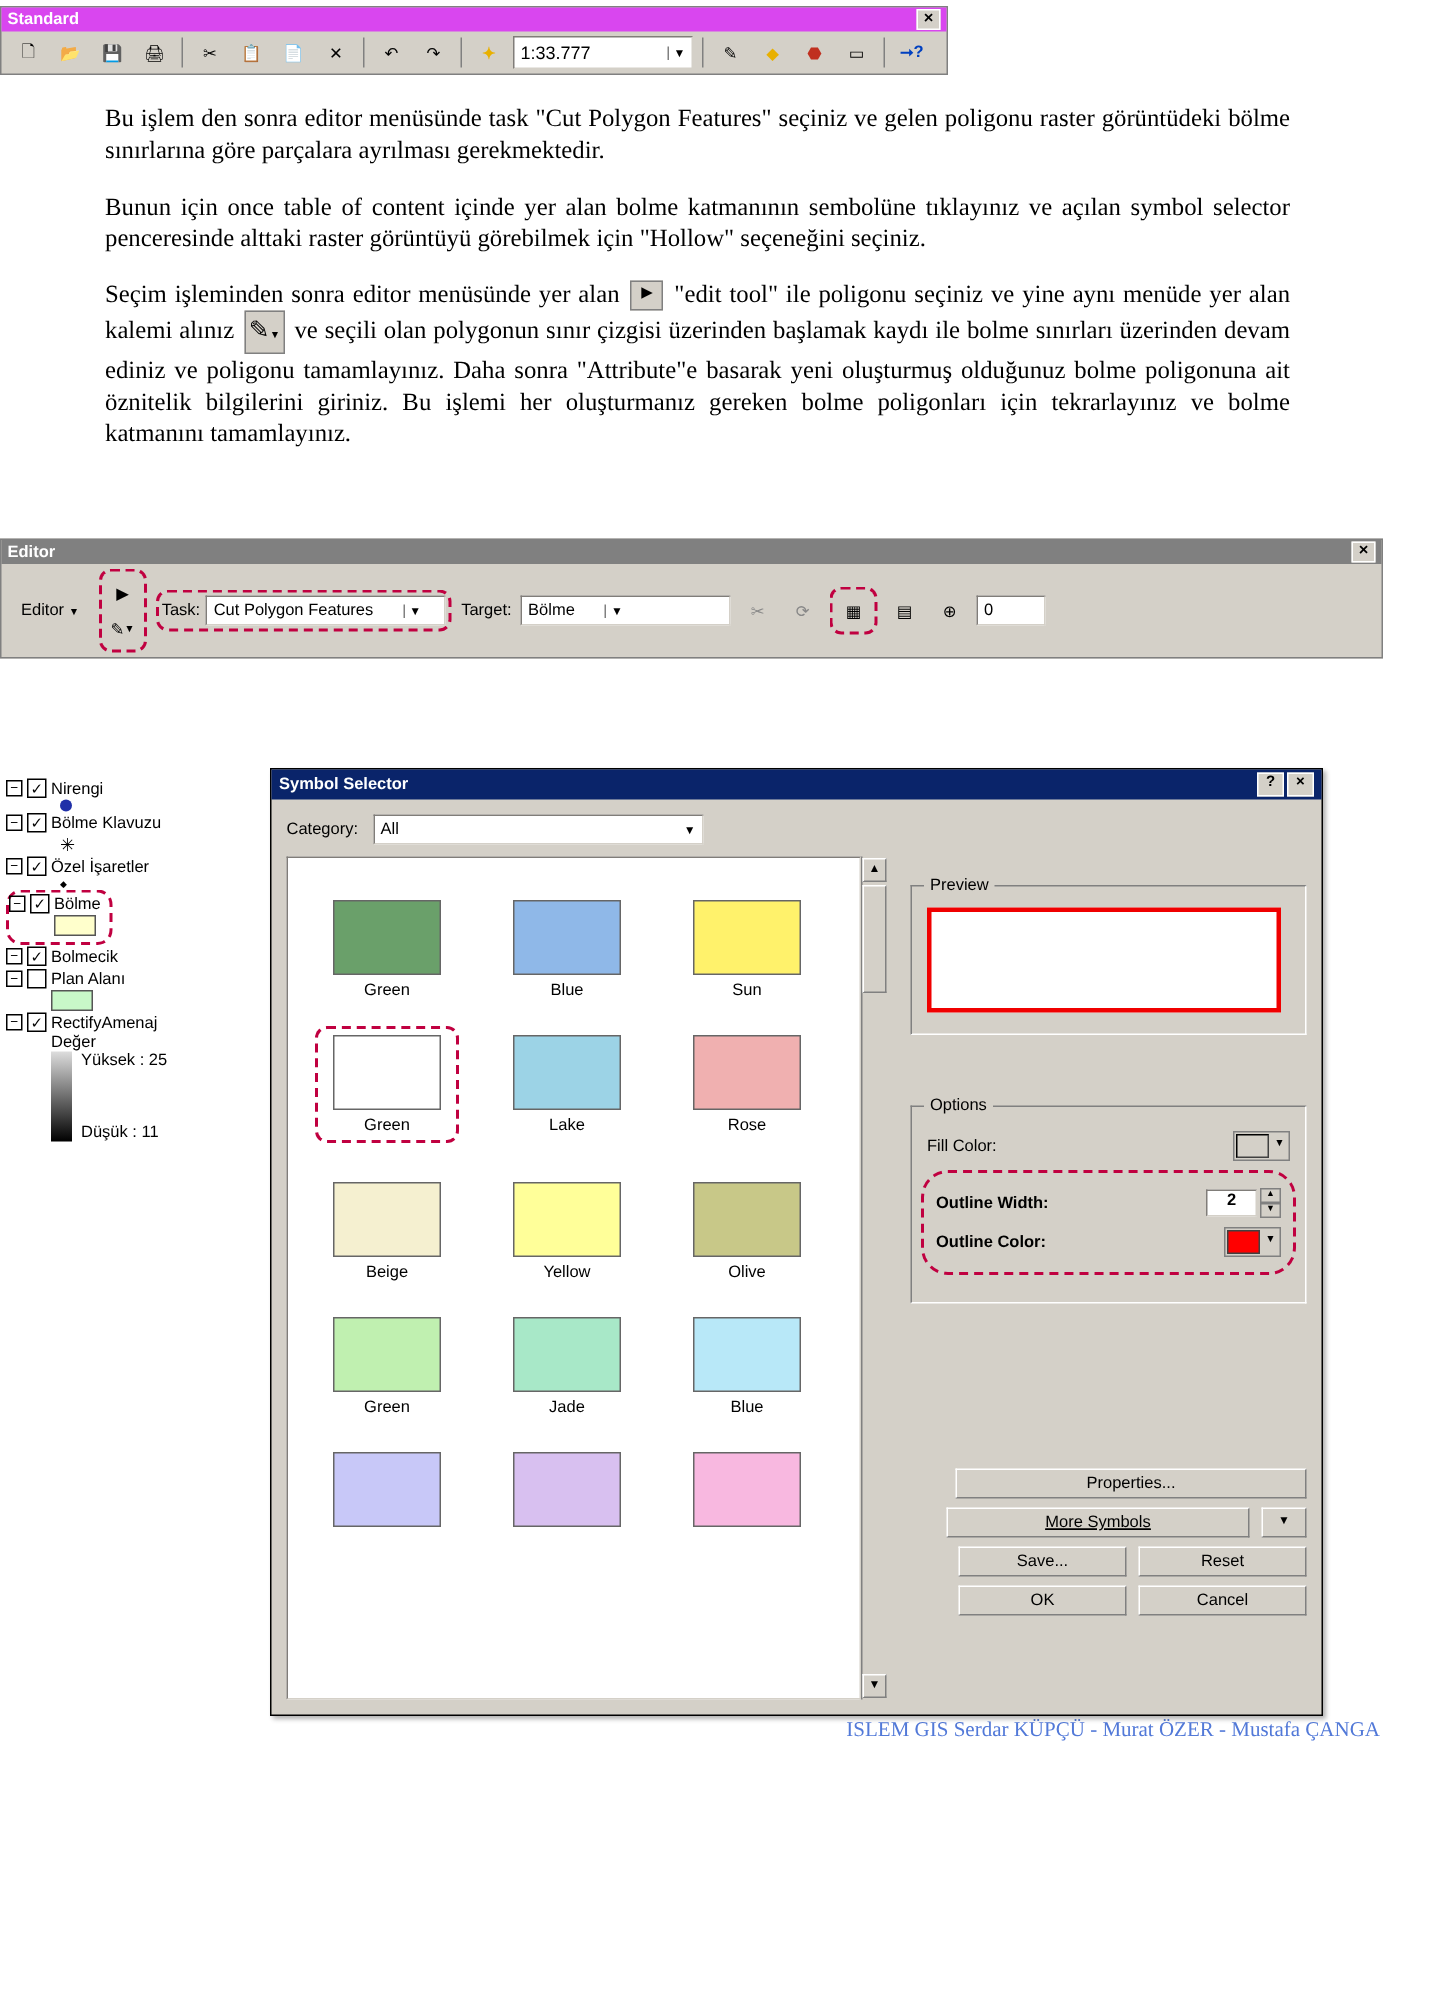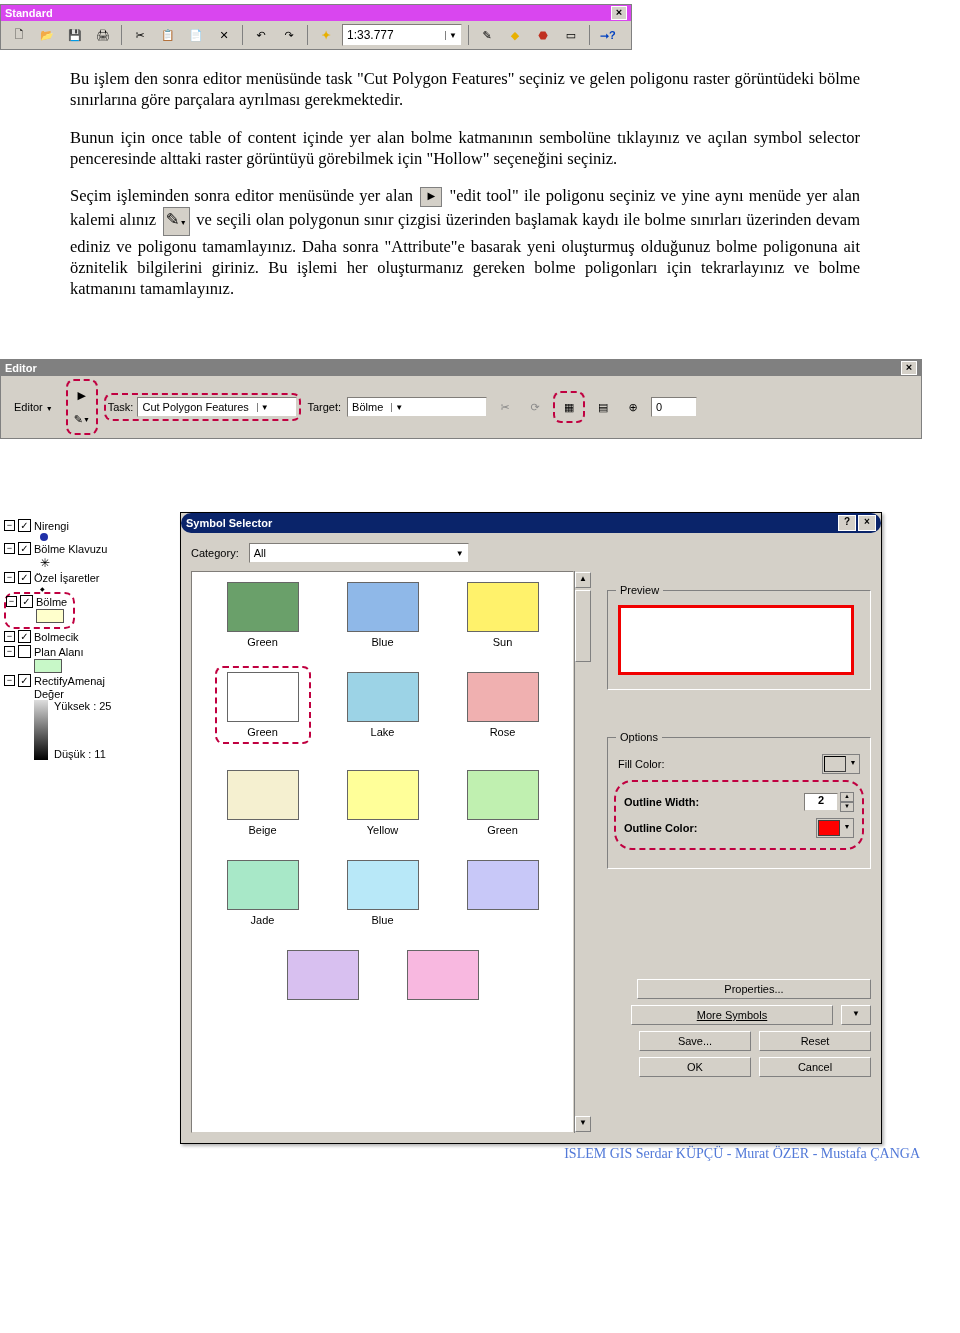--- a/index.html
+++ b/index.html
@@ -15,44 +15,44 @@
   .scale-input .dd{border-left:1px solid #808080;padding-left:3px;font-size:8px;}
   
   .body-text{width:790px;margin:18px 70px 60px;font-family:"Times New Roman",serif;font-size:16.5px;line-height:21px;text-align:justify;}
   .inline-icon{display:inline-block;width:20px;height:18px;vertical-align:middle;background:#d4d0c8;border:1px solid #808080;text-align:center;font-size:10px;line-height:16px;margin:0 2px;}
   .pencil-icon{display:inline-block;vertical-align:middle;background:#d4d0c8;border:1px solid #808080;padding:1px 2px;margin:0 2px;}
   
   .editor-wrap{width:920px;background:#d4d0c8;border:1px solid #808080;}
   .editor-wrap .bar-title{background:#808080;}
   .ed-row{display:flex;align-items:center;padding:3px 6px;gap:6px;font-size:11px;}
   .ed-btn{background:#d4d0c8;border:1px solid #d4d0c8;padding:2px 6px;}
-  .ed-sel{height:18px;border:1px inset #d4d0c8;background:#fff;display:flex;align-items:center;padding:0 4px;gap:8px;font-size:11px;}
+  .ed-sel{height:18px;border:1px inset #d4d0c8;background:#fff;display:flex;align-items:center;padding:0 4px;gap:20px;font-size:11px;}
   .ed-sel .dd{border-left:1px solid #808080;padding-left:3px;font-size:8px;}
   .highlight-tool{border:2px dashed #c00040;border-radius:8px;padding:2px;}
   
   .toc{width:170px;padding:6px 4px;background:#fff;font-size:11px;position:absolute;left:0;top:508px;}
   .toc-row{display:flex;align-items:center;gap:3px;padding:1px 0;}
   .toc-row .box{width:9px;height:9px;border:1px solid #000;display:flex;align-items:center;justify-content:center;font-size:9px;line-height:9px;}
   .toc-row .chk{width:11px;height:11px;border:1px solid #000;display:flex;align-items:center;justify-content:center;font-size:10px;}
   .toc-sym{width:26px;height:12px;border:1px solid #555;margin-left:30px;}
   .toc-point{width:8px;height:8px;border-radius:50%;background:#2030a8;margin-left:36px;}
   .toc-star{margin-left:36px;font-size:12px;}
   .grad{width:14px;height:60px;background:linear-gradient(#ddd,#000);margin-left:36px;}
   .bolme-hl{border:2px dashed #c00040;border-radius:10px;padding:0 6px 4px 0;display:inline-block;}
   
   .dlg{position:absolute;left:180px;top:508px;width:700px;background:#d4d0c8;border:1px solid #000;box-shadow:2px 2px 3px rgba(0,0,0,.3);}
-  .dlg-title{background:#0a246a;color:#fff;font-weight:bold;padding:2px 5px;display:flex;justify-content:space-between;align-items:center;font-size:11px;border-radius:10px;}
+  .dlg-title{background:#0a246a;color:#fff;font-weight:bold;padding:2px 5px;display:flex;justify-content:space-between;align-items:center;font-size:11px;}
   .dlg-title .wbtns{display:flex;gap:2px;}
   .dlg-title .wbtn{background:#d4d0c8;color:#000;width:16px;height:14px;border:1px solid #fff;text-align:center;line-height:12px;font-size:10px;}
   .dlg-body{display:flex;padding:10px;gap:16px;}
   .dlg-left{width:400px;}
   .cat-row{display:flex;align-items:center;gap:10px;margin-bottom:8px;}
   .cat-sel{border:1px inset #d4d0c8;background:#fff;height:18px;padding:0 4px;display:flex;align-items:center;justify-content:space-between;width:210px;font-size:11px;}
   .swatch-area{background:#fff;border:1px inset #d4d0c8;height:560px;overflow:hidden;}
-  .sw-grid{display:flex;flex-wrap:wrap;padding:10px 6px;justify-content:center;}
+  .sw-grid{display:flex;flex-wrap:wrap;padding:28px 6px;}
   .sw-cell{width:120px;text-align:center;margin-bottom:24px;}
   .sw-box{width:70px;height:48px;margin:0 auto 4px;border:1px solid #666;}
   .sw-box.hollow{background:#fff;}
   .sw-label{font-size:11px;}
   .hollow-hl{border:2px dashed #c00040;border-radius:8px;padding:4px;margin:-6px auto 2px;width:84px;}
   .scroll-area{display:flex;}
   .scrollbar{width:16px;background:#d4d0c8;border-left:1px solid #808080;display:flex;flex-direction:column;align-items:center;}
   .sb-btn{width:14px;height:14px;border:1px solid #fff;border-bottom-color:#808080;border-right-color:#808080;background:#d4d0c8;margin:1px;font-size:8px;text-align:center;line-height:12px;}
   .sb-thumb{width:14px;height:70px;border:1px solid #fff;border-bottom-color:#808080;border-right-color:#808080;background:#d4d0c8;margin:1px auto;}
   .dlg-right{flex:1;font-size:11px;}
@@ -273,20 +273,24 @@
                 </div>
                 <div class="sw-cell">
                   <div class="sw-box" style="background:#f5f0d0;"></div>
                   <div class="sw-label">Beige</div>
                 </div>
                 <div class="sw-cell">
                   <div class="sw-box" style="background:#ffff99;"></div>
                   <div class="sw-label">Yellow</div>
                 </div>
                 <div class="sw-cell">
+                  <div class="sw-box" style="background:#c8c888;"></div>
+                  <div class="sw-label">Olive</div>
+                </div>
+                <div class="sw-cell">
                   <div class="sw-box" style="background:#c0f0b0;"></div>
                   <div class="sw-label">Green</div>
                 </div>
                 <div class="sw-cell">
                   <div class="sw-box" style="background:#a8e8c8;"></div>
                   <div class="sw-label">Jade</div>
                 </div>
                 <div class="sw-cell">
                   <div class="sw-box" style="background:#b8e8f8;"></div>
                   <div class="sw-label">Blue</div>

